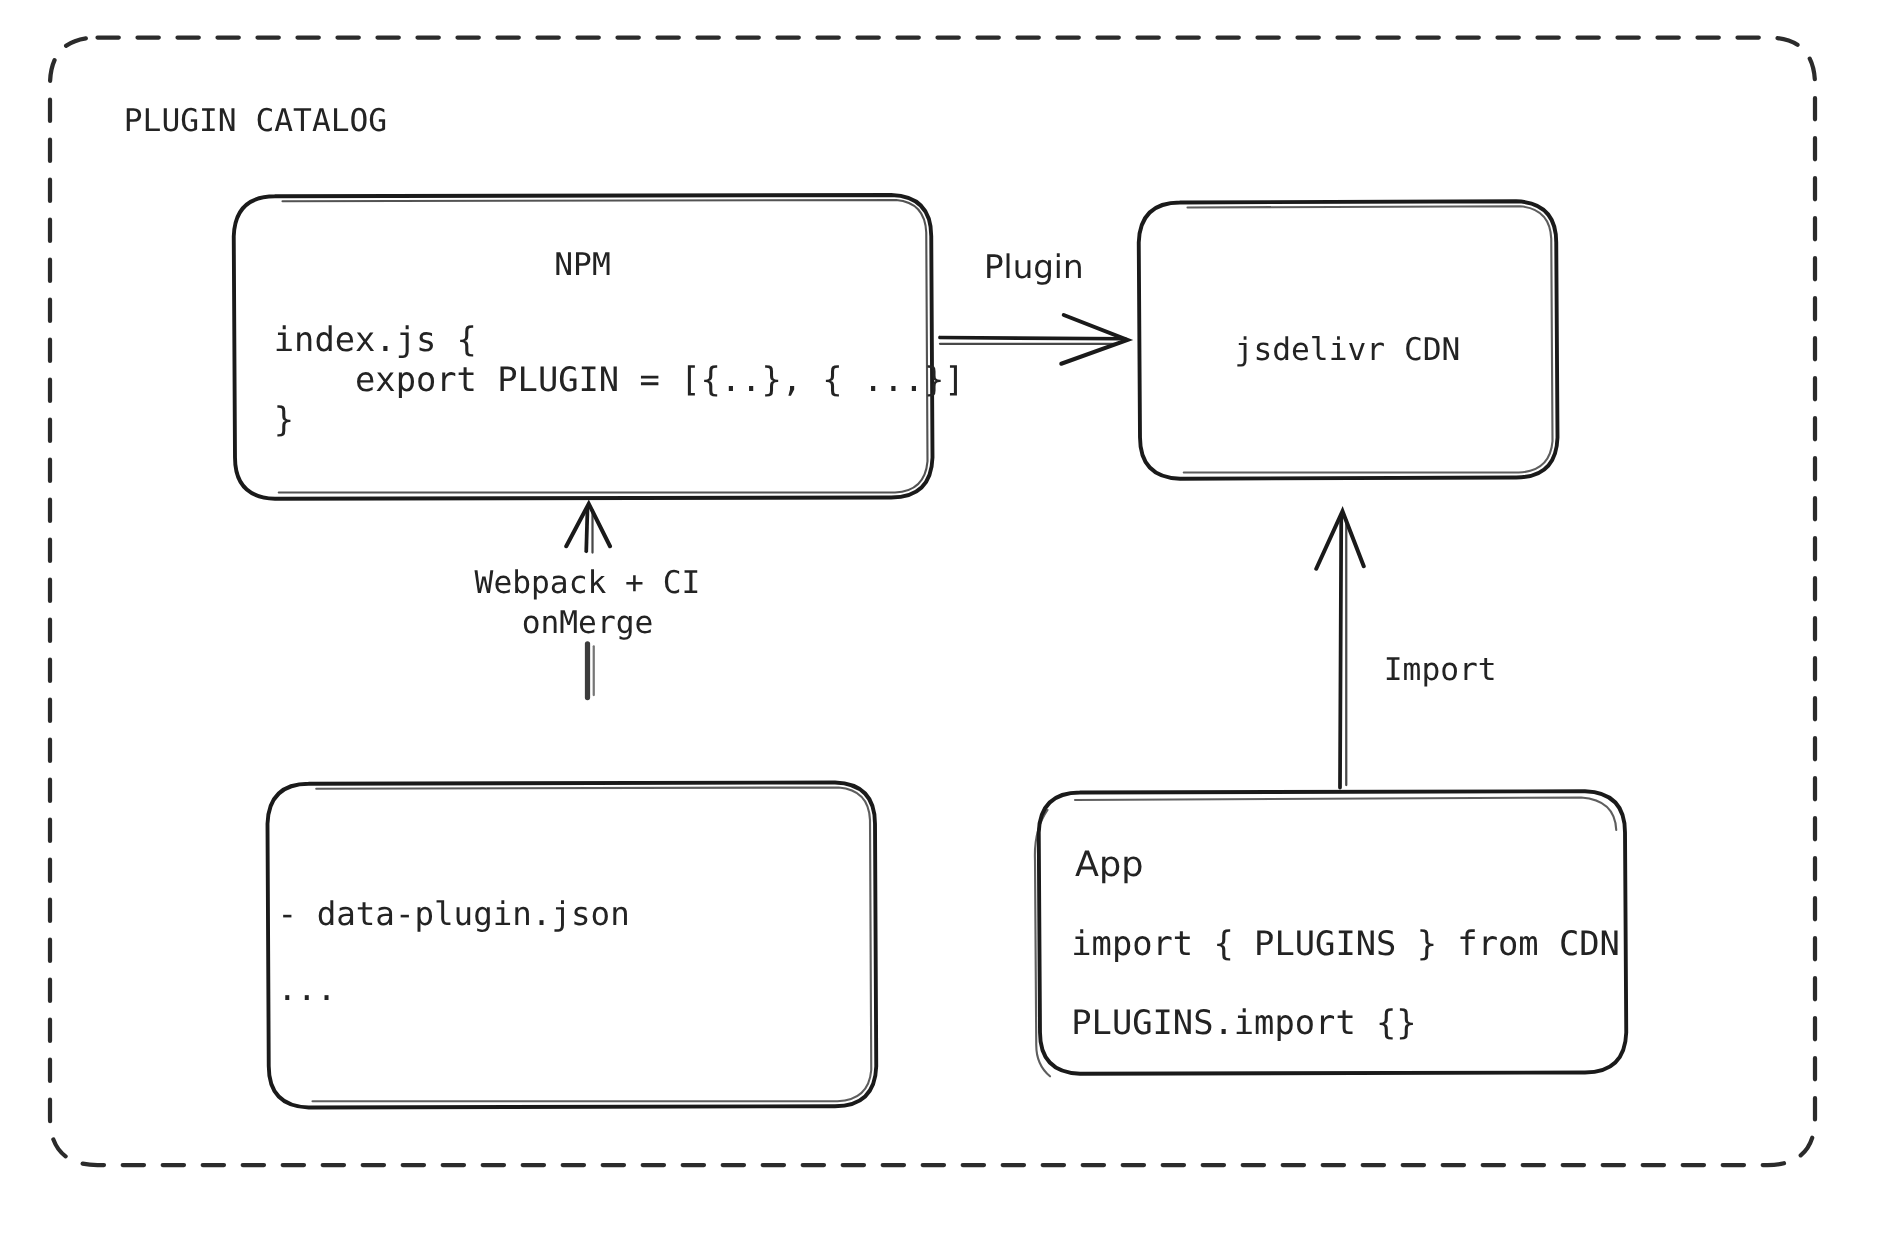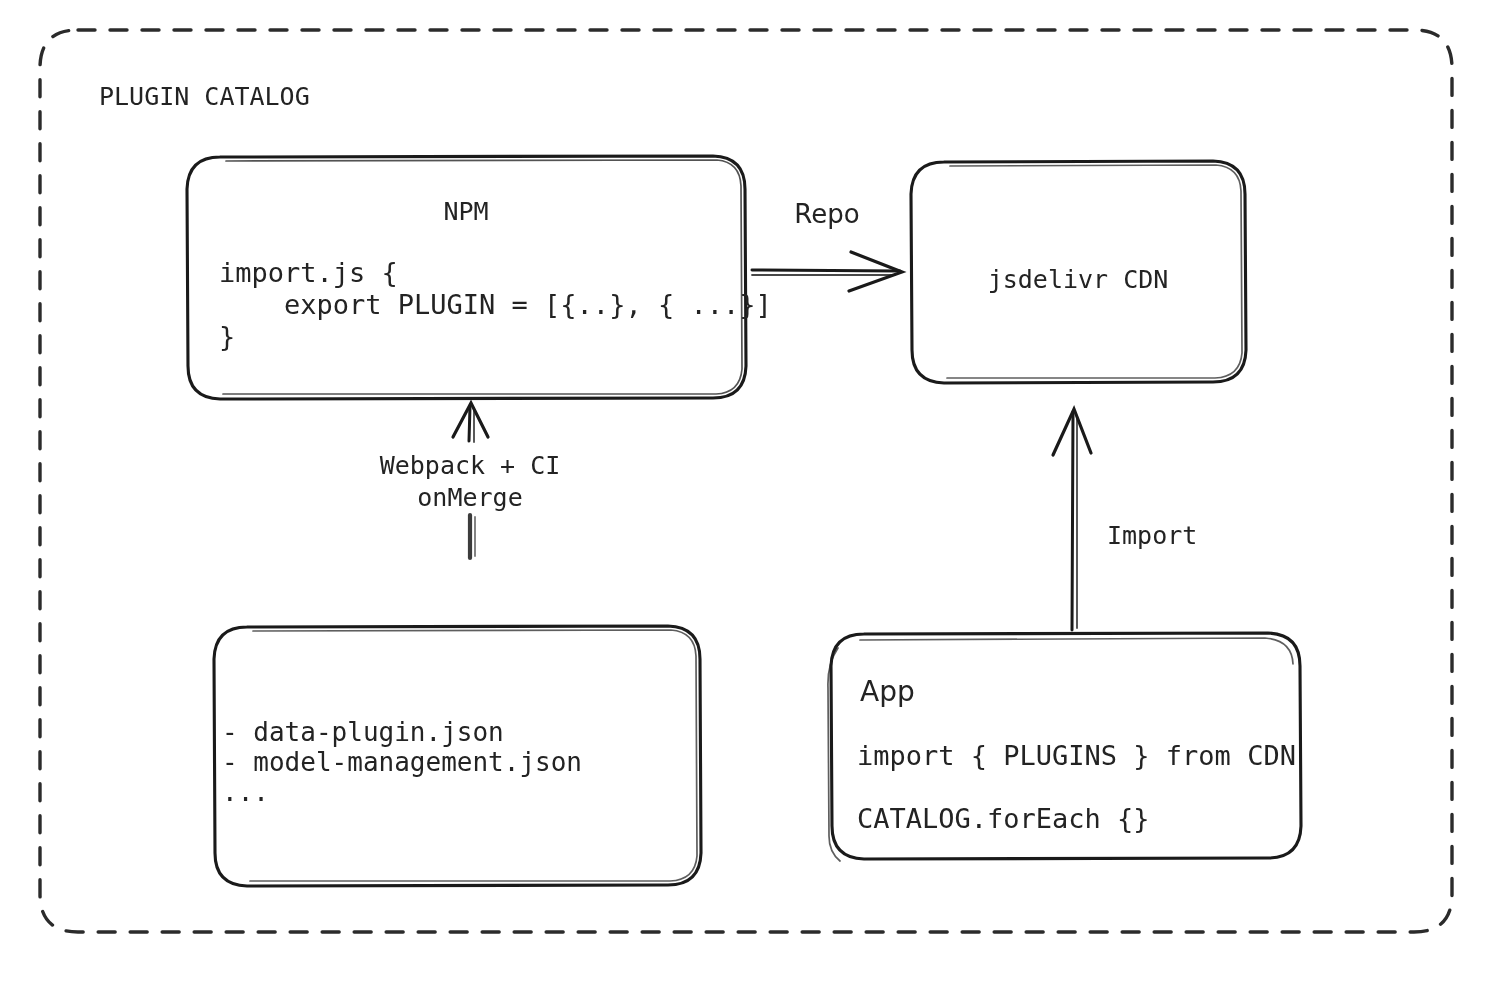--- a/index.html
+++ b/index.html
@@ -145,35 +145,34 @@
       <path d="M 1072 630 L 1073 412" stroke-width="3"></path>
       <path d="M 1077 628 L 1077 416" stroke-width="1.8" opacity="0.8"></path>
       <path d="M 1053 455 L 1074 409 L 1091 453" stroke-width="3.2"></path>
     </g>
 
   </svg>
 
   <div class="txt group-title" style="left:99px; top:82px;">PLUGIN CATALOG</div>
 
   <div class="txt box-title-mono center" style="left:466px; top:197px;">NPM</div>
-  <div class="txt code" style="left:219px; top:252px;">import.js {</div>
+  <div class="txt code" style="left:219px; top:252px;">index.js {</div>
   <div class="txt code" style="left:219px; top:284px;">    export PLUGIN = [{..}, { ...}]</div>
   <div class="txt code" style="left:219px; top:316px;">}</div>
 
   <div class="txt box-title-mono center" style="left:1078px; top:265px;">jsdelivr CDN</div>
 
-  <div class="txt edge-label-sans sans center" style="left:827px; top:199px;">Repo</div>
+  <div class="txt edge-label-sans sans center" style="left:827px; top:199px;">Plugin</div>
 
   <div class="txt edge-label-mono center" style="left:470px; top:448px;">Webpack + CI</div>
   <div class="txt edge-label-mono center" style="left:470px; top:480px;">onMerge</div>
 
 
   <div class="txt code-sm" style="left:222px; top:706px;">- data-plugin.json</div>
-  <div class="txt code-sm" style="left:222px; top:736px;">- model-management.json</div>
   <div class="txt code-sm" style="left:222px; top:766px;">...</div>
 
   <div class="txt edge-label-mono" style="left:1107px; top:518px;text-align:right;">Import</div>
 
   <div class="txt box-title-sans sans" style="left:860px; top:675px;">App</div>
   <div class="txt code" style="left:857px; top:735px;">import { PLUGINS } from CDN</div>
-  <div class="txt code" style="left:857px; top:798px;">CATALOG.forEach {}</div>
+  <div class="txt code" style="left:857px; top:798px;">PLUGINS.import {}</div>
 
 </div>
 
 </body></html>

